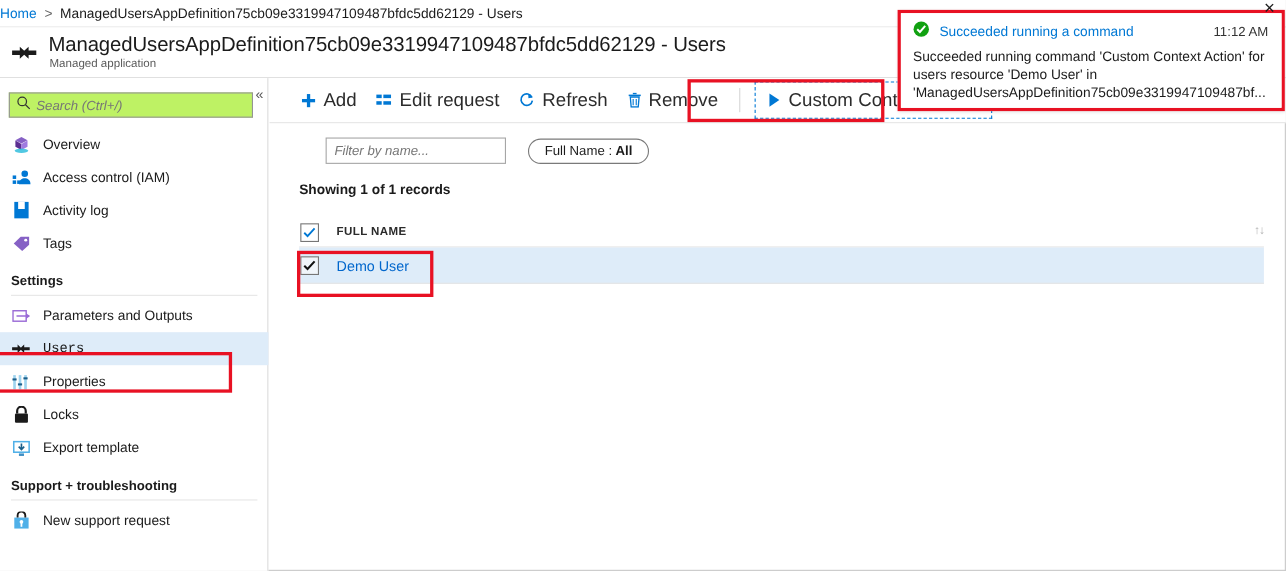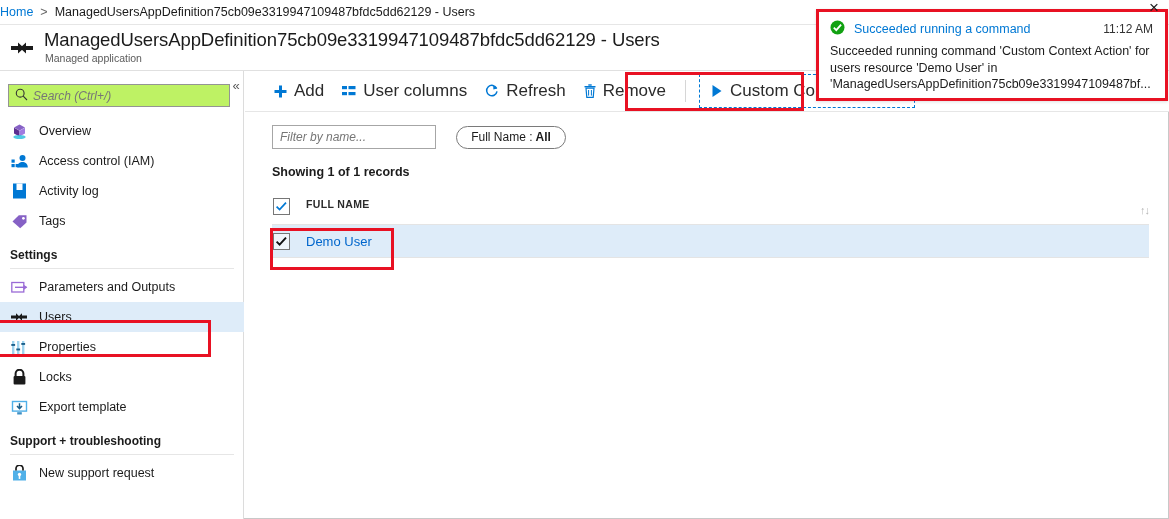--- a/index.html
+++ b/index.html
@@ -95,21 +95,21 @@
     padding-left: 10px;
     font-size: 12.5px; color: #1b1b1b;
     cursor: pointer;
     white-space: nowrap;
   }
   .nav-item .ico {
     width: 18px; height: 18px; flex: none;
     margin-right: 11px;
     display: flex; align-items: center; justify-content: center;
   }
-  .nav-item.selected { background: #deecf9; }
+  .nav-item.selected { background: #deecf9; font-family: Liberation Mono, monospace; }
   .nav-section {
     height: 28px;
     display: flex; align-items: flex-end;
     padding-left: 10px; padding-bottom: 2px;
     font-size: 12px; font-weight: bold; color: #1b1b1b;
   }
   .nav-sep {
     margin: 4px 10px 3px 10px;
     height: 1px; background: #e6e6e6;
   }
@@ -145,20 +145,21 @@
     position: absolute; left: 272px; top: 125px;
     display: flex; align-items: center;
   }
   .filter-input {
     width: 164px; height: 24px;
     border: 1px solid #a6a6a6; background: #fff;
     padding: 0 7px;
     font-family: "Liberation Sans", sans-serif;
     font-size: 12px; font-style: italic; color: #767676;
     outline: none;
+    margin-left: 24px;
   }
   .filter-input::placeholder { color: #767676; font-style: italic; opacity: 1; }
   .pill {
     margin-left: 20px;
     height: 23px; min-width: 110px;
     border: 1px solid #7a7a7a; border-radius: 12px;
     display: flex; align-items: center; justify-content: center;
     padding: 0 14px;
     font-size: 12px; color: #1b1b1b;
     cursor: pointer; background: #fff;
@@ -168,21 +169,21 @@
 
   .showing {
     position: absolute; left: 272px; top: 165px;
     font-size: 12.5px; font-weight: bold; color: #1b1b1b;
   }
 
   
   .grid { position: absolute; left: 272px; top: 198px; width: 877px; }
   .grid-head {
     height: 27px;
-    display: flex; 
+    display: flex; align-items: center;
     border-bottom: 1px solid #e4e4e4;
     position: relative;
   }
   .grid-head .col-name {
     font-size: 10.5px; font-weight: bold;
     color: #2b2b2b; letter-spacing: 0.35px;
   }
   .sort-icon {
     position: absolute; right: 0px; top: 6px;
     color: #b5b5b5; font-size: 11px;
@@ -410,21 +411,21 @@
 
     <div class="cmd">
       <span class="ci">
         <svg width="14" height="12" viewBox="0 0 14 12">
           <rect x="0" y="1" width="5" height="3.2" fill="#0078d4"></rect>
           <rect x="6.5" y="1" width="7" height="3.2" fill="#0078d4"></rect>
           <rect x="0" y="7" width="5" height="3.2" fill="#0078d4"></rect>
           <rect x="6.5" y="7" width="7" height="3.2" fill="#0078d4"></rect>
         </svg>
       </span>
-      <span>User columns</span>
+      <span>Edit request</span>
     </div>
 
     <div class="cmd">
       <span class="ci">
         <svg width="14" height="14" viewBox="0 0 14 14">
           <path d="M11.6 4.4 A5.2 5.2 0 1 0 12 7.4" fill="none" stroke="#0078d4" stroke-width="1.5"></path>
           <path d="M8.2 1.2 L12.3 4.6 L8.4 5.4 Z" fill="#0078d4"></path>
         </svg>
       </span>
       <span>Refresh</span>

